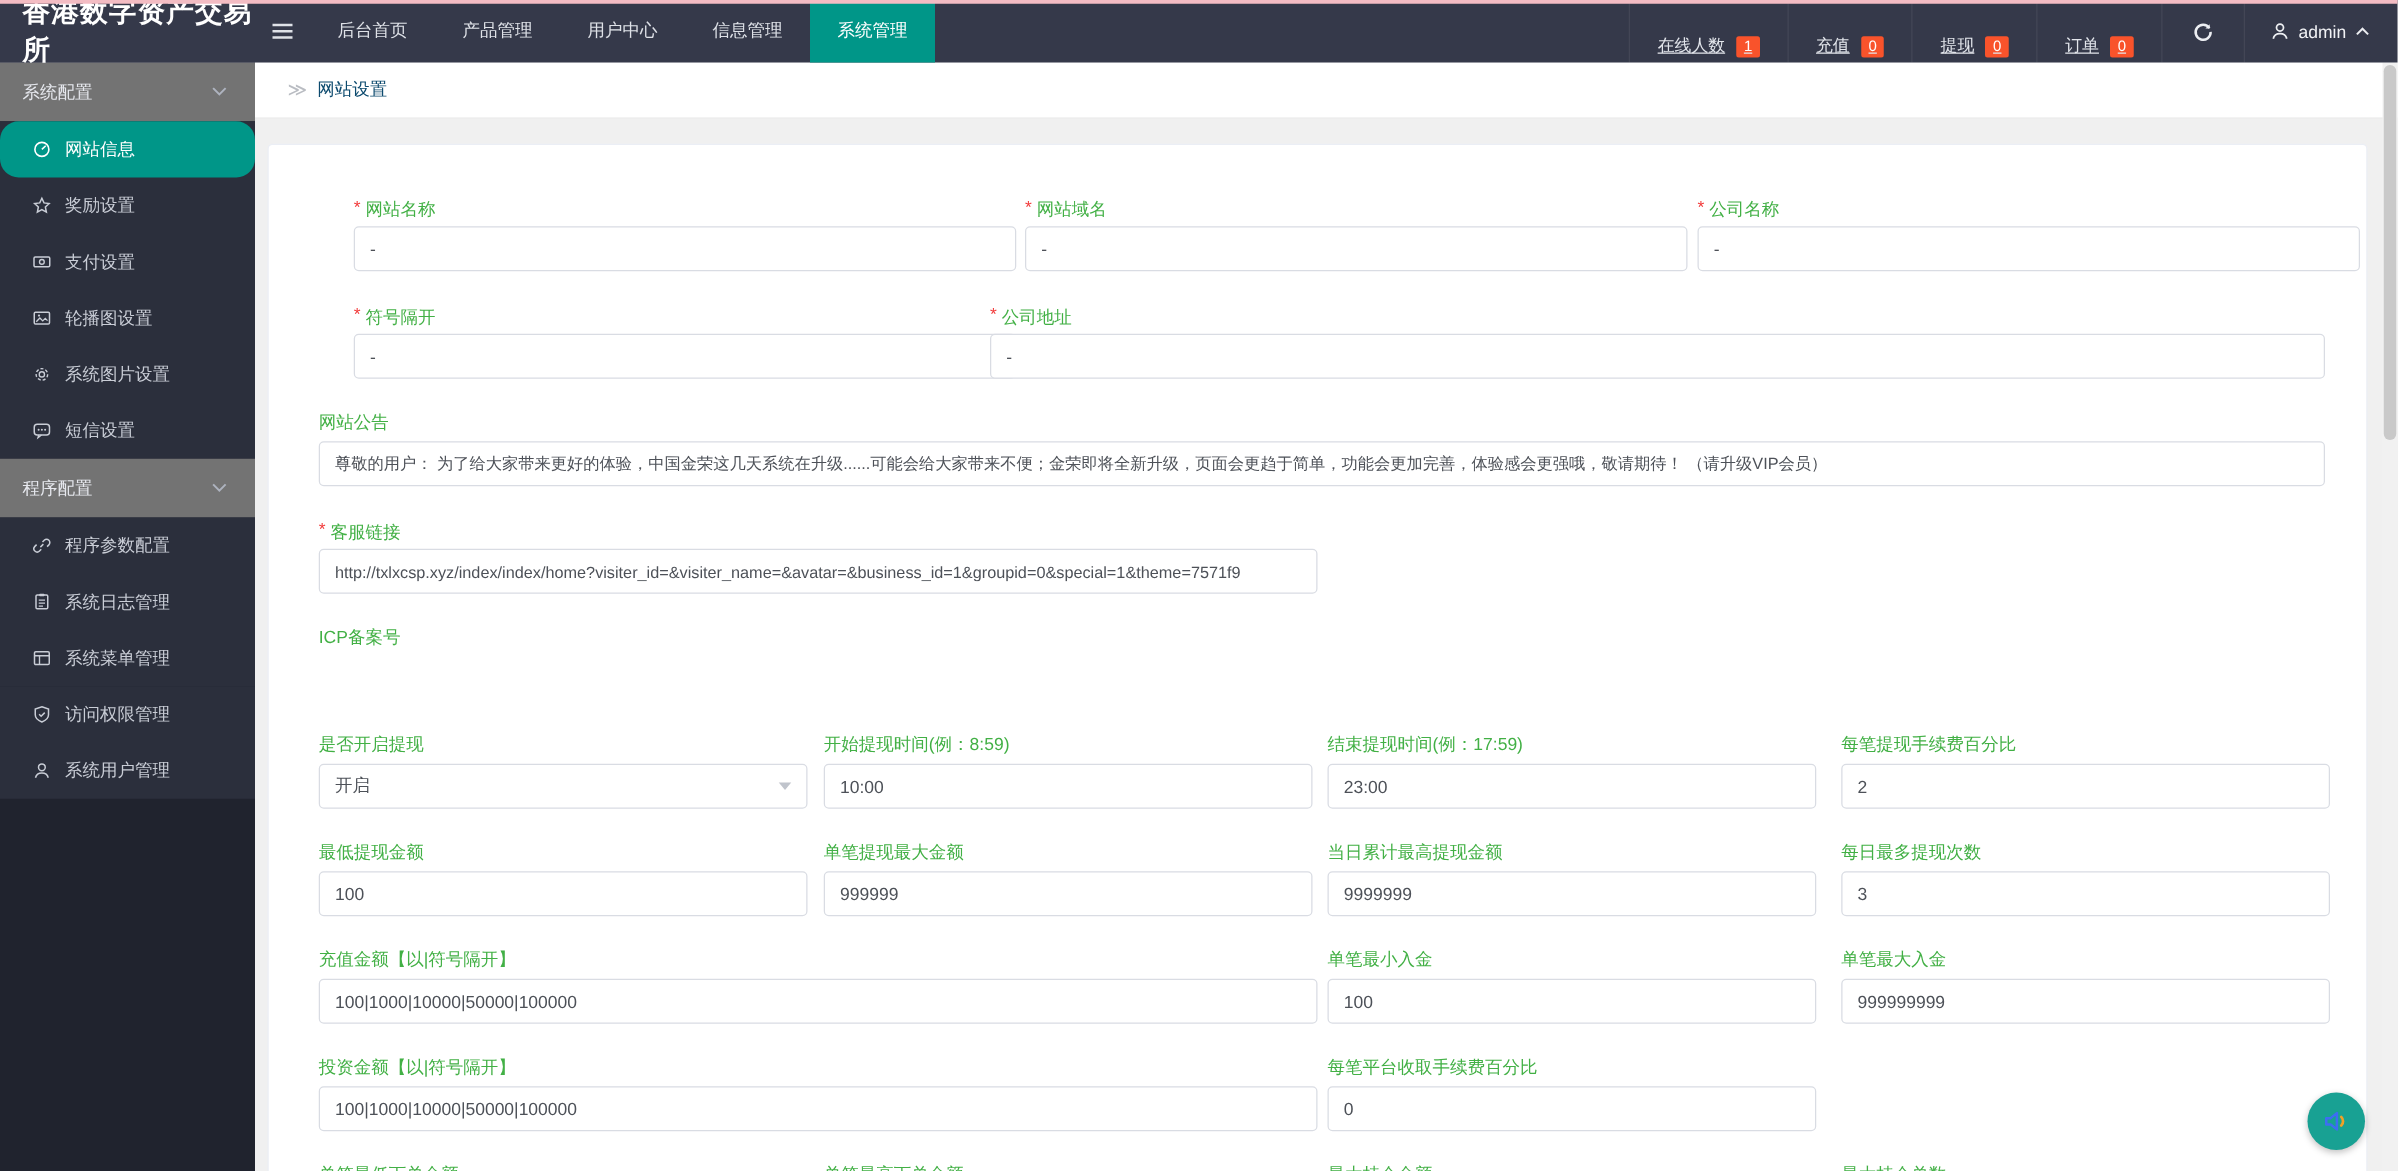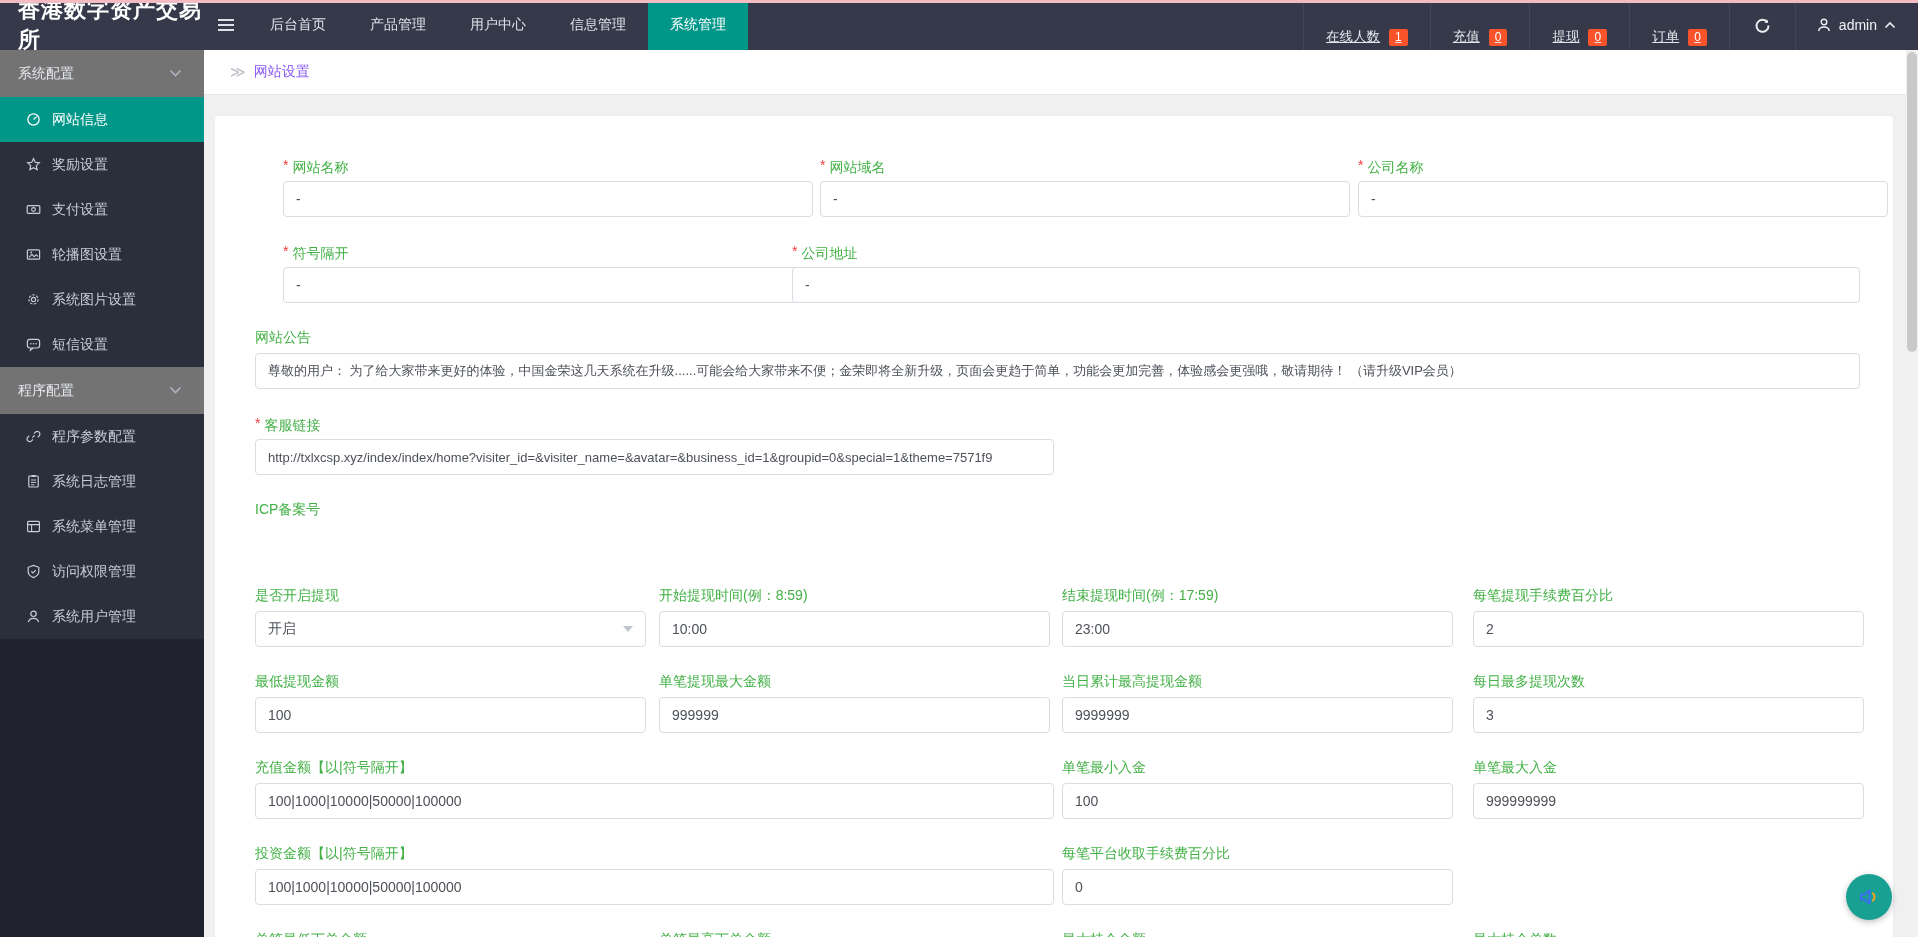--- a/index.html
+++ b/index.html
@@ -27,30 +27,30 @@
   .icon-cell { display:flex; align-items:center; padding:0 24px; border-left:1px solid rgba(255,255,255,.07); cursor:pointer; }
   .admin-cell { display:flex; align-items:center; gap:7px; padding:0 22px 0 20px;
     border-left:1px solid rgba(255,255,255,.07); font-size:14px; color:#f2f3f6; cursor:pointer; }
 
   
   .sidebar { position:absolute; top:50px; left:0; width:204px; height:887px; background:#20232e; }
   .sb-header { height:47px; background:#737373; display:flex; align-items:center; justify-content:space-between;
     padding:0 22px 0 18px; color:#e6e8ee; font-size:14px; cursor:pointer; }
   .sb-items { background:#2b2f3c; }
   .sb-item { height:45px; display:flex; align-items:center; gap:11px; padding-left:26px;
-    color:#c9cdd6; font-size:14px; cursor:pointer; }
+    color:#c9cdd6; font-size:14px; cursor:pointer;border-radius:15px; }
   .sb-item.active { background:#009688; color:#fff; }
   .sb-item svg { flex:0 0 auto; }
 
   
   .main { position:absolute; top:50px; left:204px; width:1714px; height:887px; }
   .breadcrumb-bar { height:45px; background:#fff; border-bottom:1px solid #e8e8e8;
     display:flex; align-items:center; padding-left:26px; gap:8px; }
   .crumb-icon { color:#b9bcc2; font-size:15px; }
-  .crumb-text { color:#8b5cf6; font-size:14px; }
+  .crumb-text { color:#0c4a6e; font-size:14px; }
   .content { height:842px; background:#f0f0f0; padding:20px 24px 0 10px; overflow:hidden; }
   .card { background:#fff; border:1px solid #ebeef5; border-radius:4px; height:1200px; padding:40px 0 0 40px; }
 
   
   .form-row { position:relative; height:61px; margin-bottom:25px; }
   .field { position:absolute; top:0; }
   .flabel { height:19px; line-height:19px; font-size:14px; color:#42b045; margin-bottom:6px; white-space:nowrap; }
   .req { color:#f23d3d; margin-right:4px; font-size:14px; vertical-align:2px; }
   .finput { display:block; width:100%; height:36px; border:1px solid #d9dce3; border-radius:4px;
     padding:0 12px; font-size:14px; color:#4d5158; background:#fff; outline:none;

